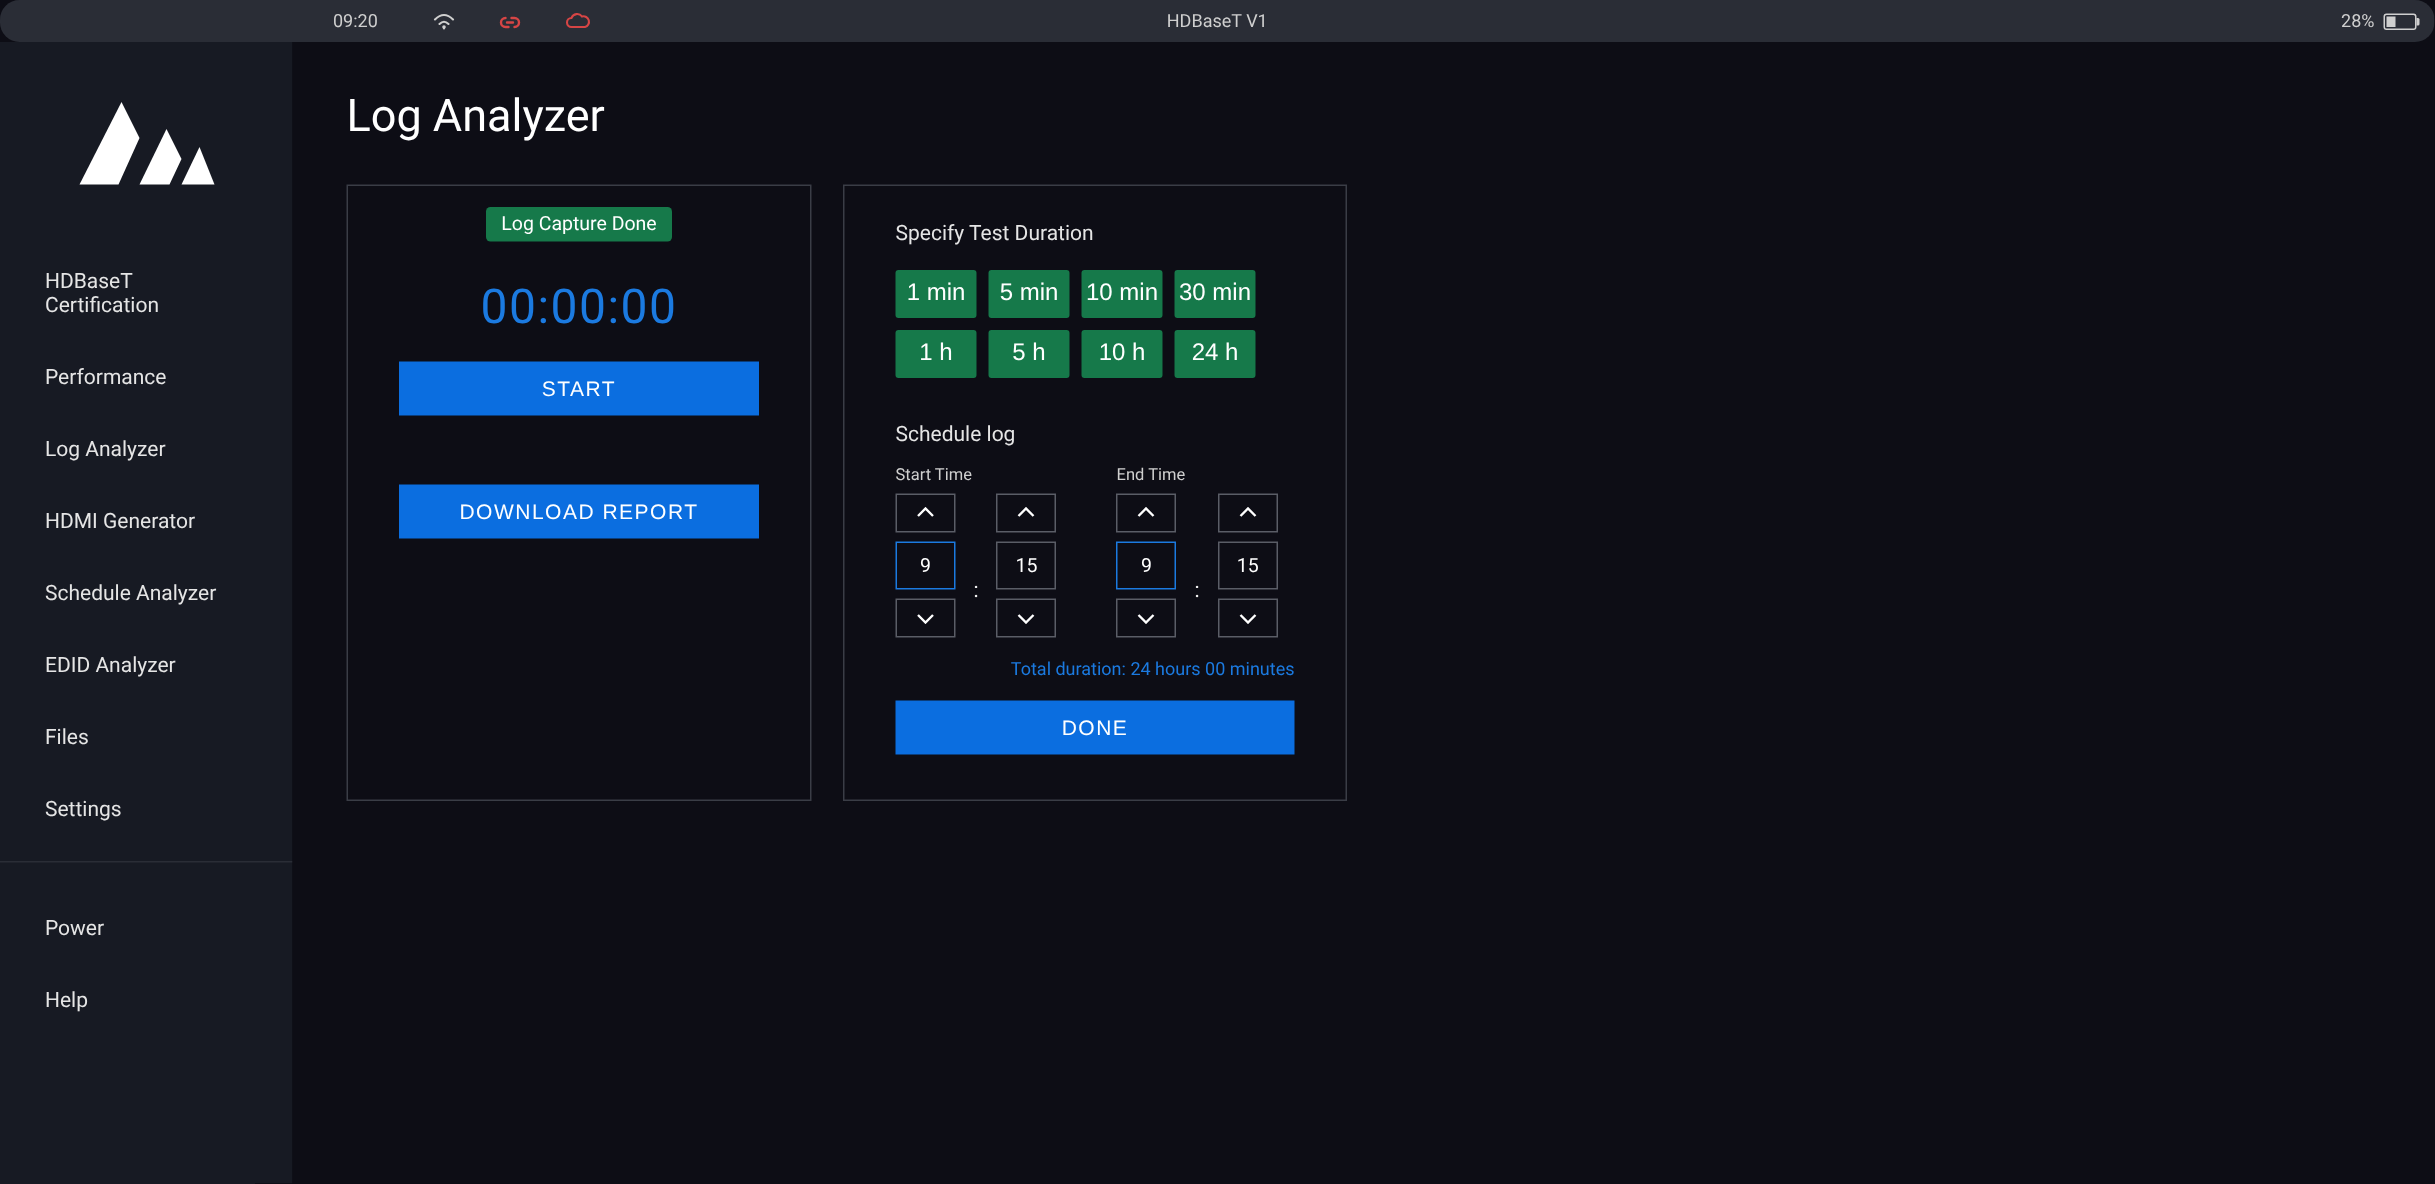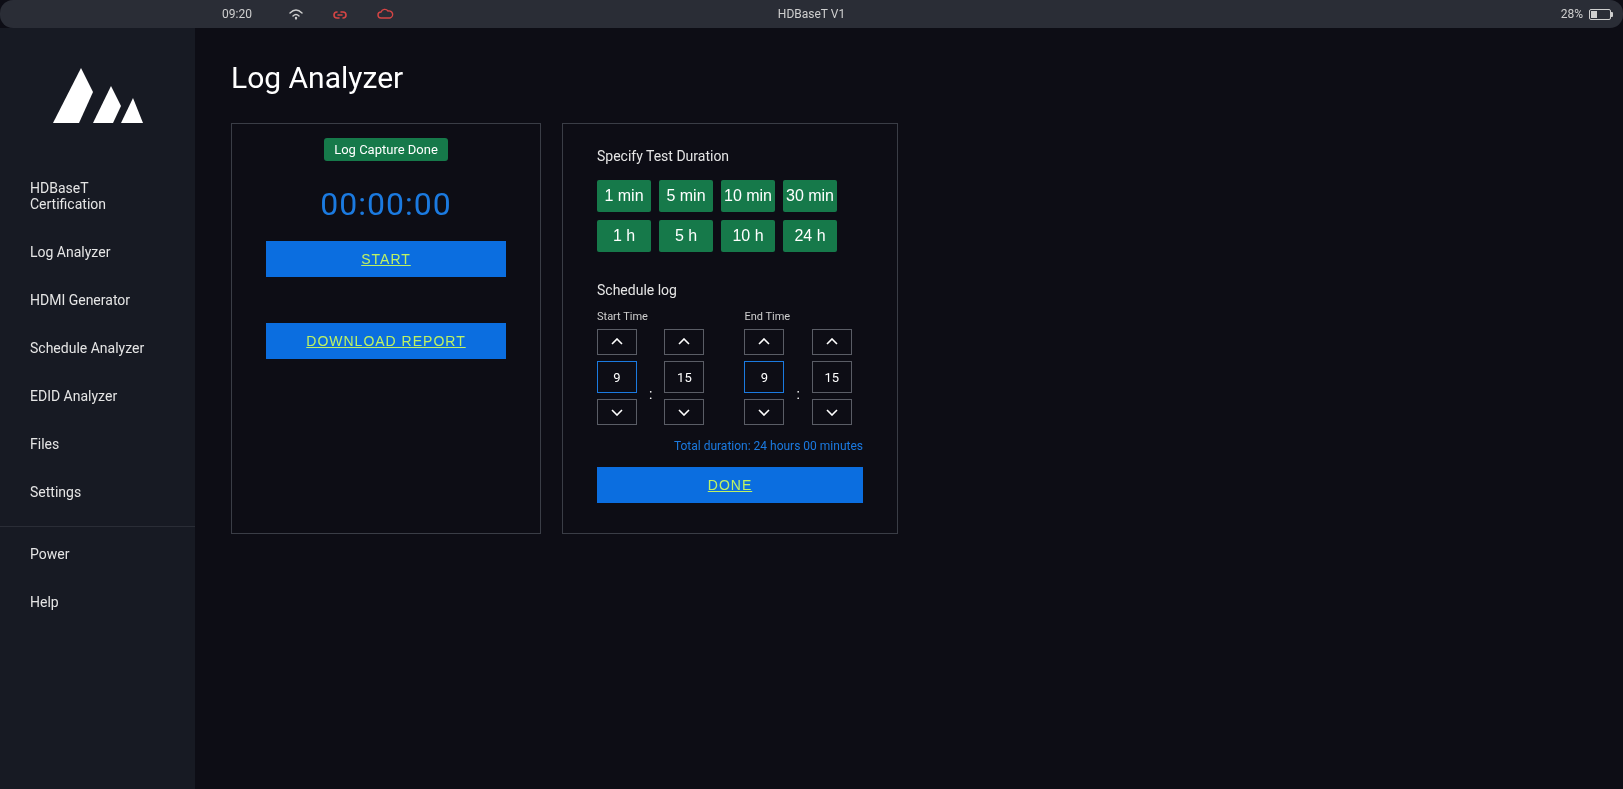--- a/index.html
+++ b/index.html
@@ -35,21 +35,21 @@
     flex-direction: column;
     padding-top: 30px;
   }
   .logo { display: flex; justify-content: center; margin-bottom: 34px; }
   .navitem {
     padding: 16px 30px;
     font-size: 14px;
     color: #e5e5e5;
     cursor: pointer;
   }
-  .navsep { border-top: 1px solid #2a2d36; margin-top: 10px; padding-top: 3px; }
+  .navsep { border-top: 1px solid #2a2d36; margin-top: 10px; padding-top: 20px; }
   .content {
     flex: 1;
     background: #0d0d15;
     padding: 32px 36px;
   }
   .page-title { font-size: 30px; font-weight: 400; color: #fff; margin-bottom: 28px; }
   .row { display: flex; gap: 21px; }
   .card {
     border: 1px solid #3a3d46;
     background: #0d0d15;
@@ -70,28 +70,27 @@
   .timer {
     color: #1b7ae0;
     font-size: 32px;
     text-align: center;
     margin-bottom: 18px;
     letter-spacing: 1px;
   }
   .btn {
     width: 100%;
     background: #0b6ee0;
-    color: #bef264;
+    color: #ffffff;
     border: none;
     padding: 10px 0;
     font-size: 14px;
     letter-spacing: 1px;
     cursor: pointer;
     text-align: center;
-    text-decoration: underline;
   }
   .btn + .gap { height: 46px; }
   .section-label { font-size: 14px; color: #e5e5e5; margin-bottom: 16px; }
   .dur-grid { display: grid; grid-template-columns: repeat(4, 54px); gap: 8px; margin-bottom: 30px; }
   .dur-btn {
     background: #16794a;
     color: #fff;
     border: none;
     height: 32px;
     font-size: 16px;
@@ -159,20 +158,21 @@
 <div class="main">
   <div class="sidebar">
     <div class="logo">
       <svg width="110" height="72" viewBox="0 0 110 72">
         <path d="M10 65 L38 10 L50 34 L36 65 Z" fill="#fff"></path>
         <path d="M50 65 L68 28 L78 48 L70 65 Z" fill="#fff"></path>
         <path d="M78 65 L90 40 L100 65 Z" fill="#fff"></path>
       </svg>
     </div>
     <div class="navitem">HDBaseT Certification</div>
+    <div class="navitem">Performance</div>
     <div class="navitem">Log Analyzer</div>
     <div class="navitem">HDMI Generator</div>
     <div class="navitem">Schedule Analyzer</div>
     <div class="navitem">EDID Analyzer</div>
     <div class="navitem">Files</div>
     <div class="navitem">Settings</div>
     <div class="navsep">
       <div class="navitem">Power</div>
       <div class="navitem">Help</div>
     </div>

